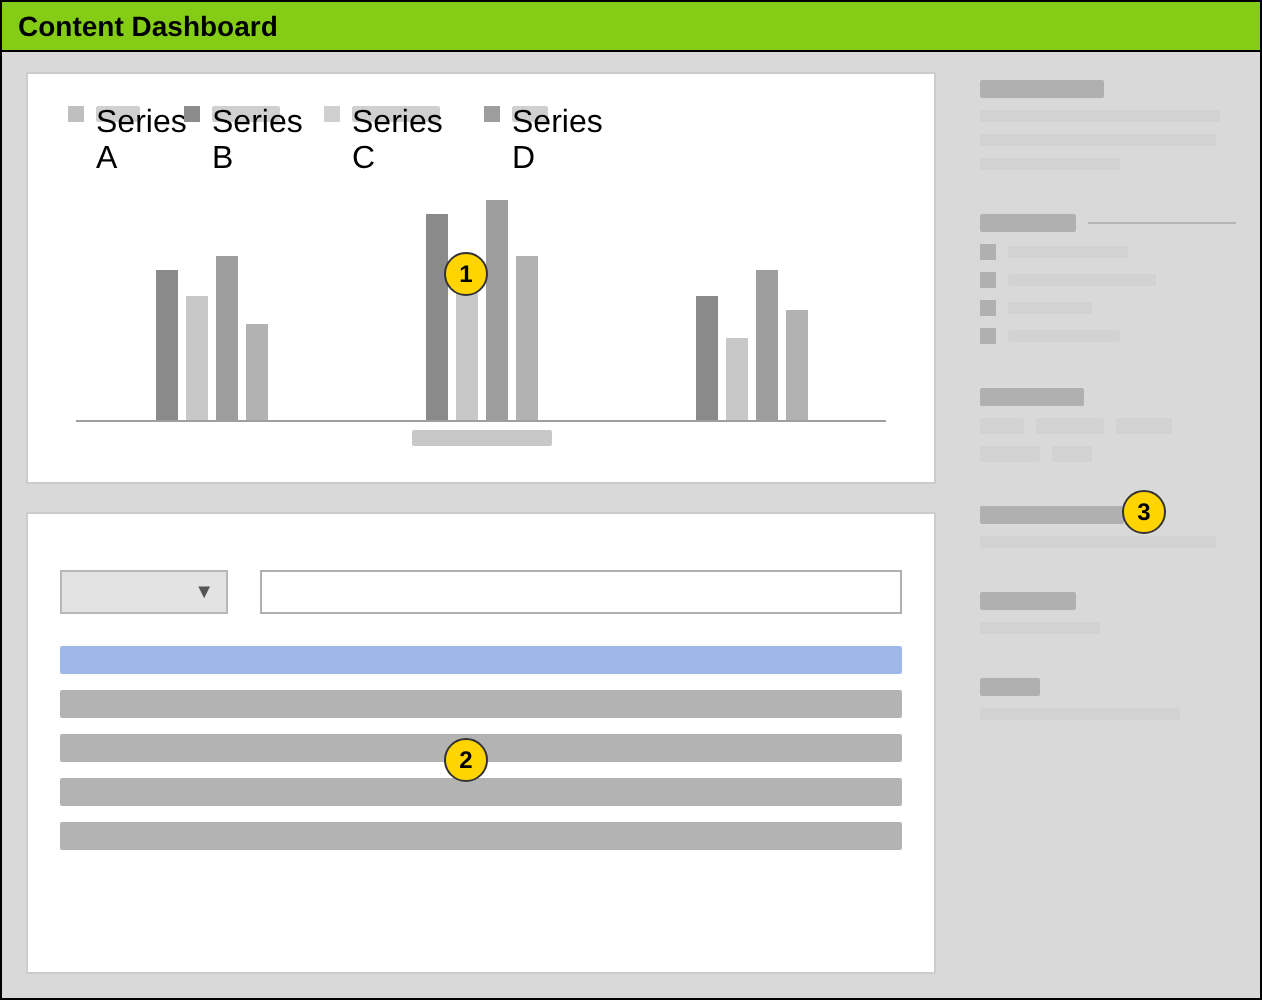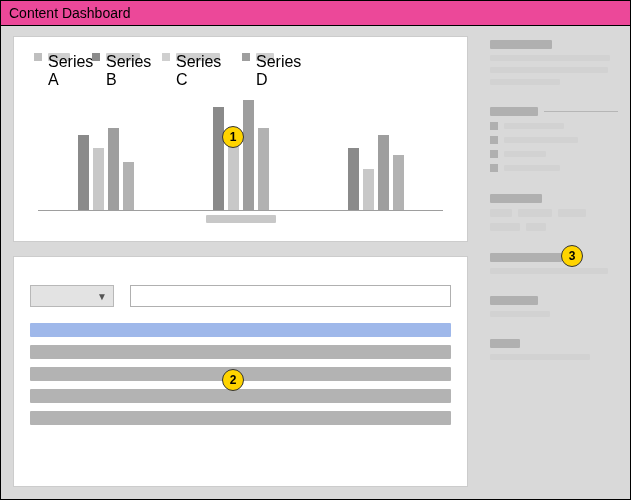--- a/index.html
+++ b/index.html
@@ -2,22 +2,22 @@
 <html><head>
 <meta charset="utf-8">
 <style>
   * { box-sizing: border-box; margin: 0; padding: 0; }
   body { font-family: Arial, Helvetica, sans-serif; background: #fff; }
   .window {
     width: 631px; height: 500px; border: 1px solid #000; position: relative;
     display: flex; flex-direction: column;
   }
   .titlebar {
-    font-size: 14px; font-weight: 400; padding: 4px 8px; border-bottom: 1px solid #000;
-    background: #ec4899;
+    font-size: 14px; font-weight: 700; padding: 4px 8px; border-bottom: 1px solid #000;
+    background: #84cc16;
   }
   .body {
     flex: 1; display: flex; flex-direction: row; background: #d9d9d9; overflow: hidden;
   }
   .main-col {
     flex: 1; padding: 10px 12px 12px 12px; display: flex; flex-direction: column; gap: 14px;
     overflow: hidden;
   }
   .side-col {
     width: 150px; padding: 14px 12px 12px 10px; display: flex; flex-direction: column; gap: 22px;

